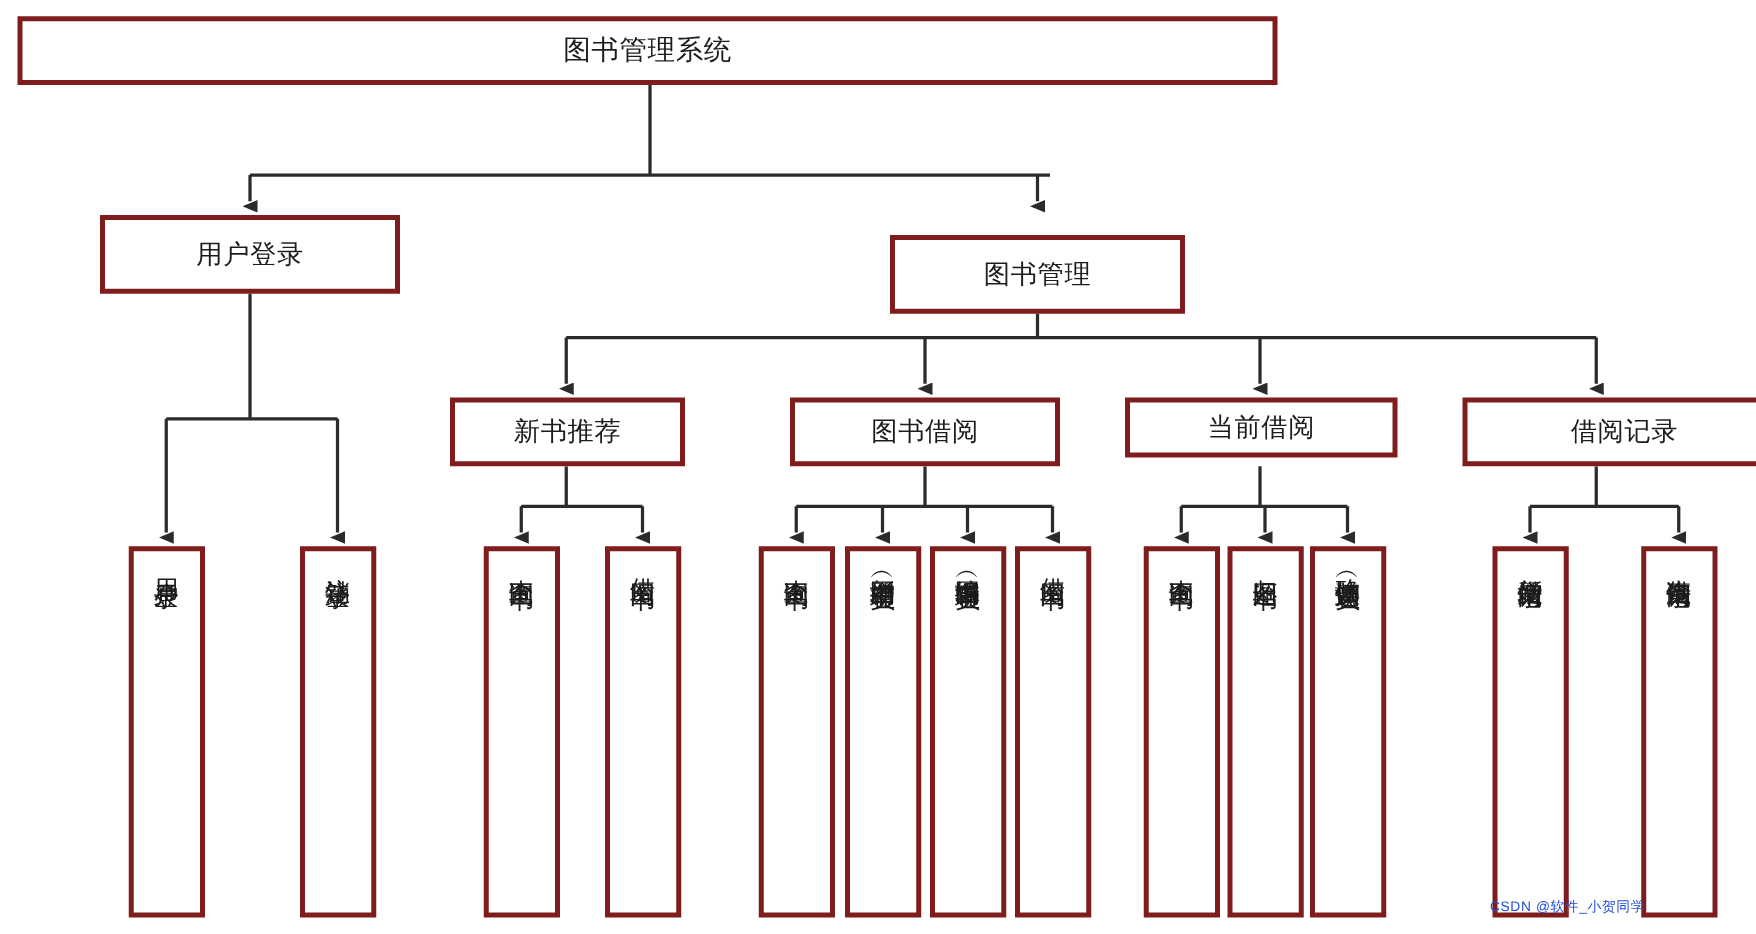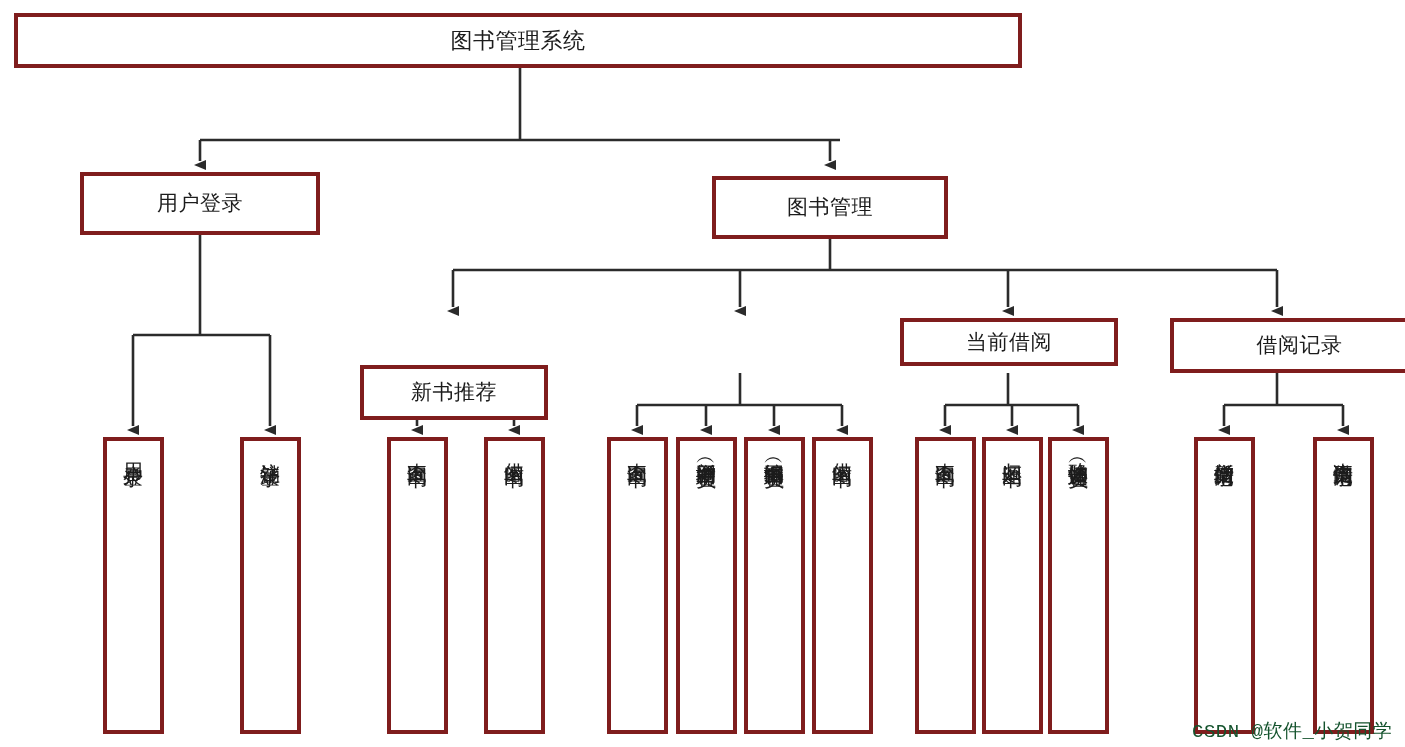--- a/index.html
+++ b/index.html
@@ -60,26 +60,26 @@
     font-size: 20px;
     line-height: 1.0;
     letter-spacing: 2px;
     white-space: pre;
   }
   .node.vert.tall .label {
     letter-spacing: 1px;
   }
   .watermark {
     position: absolute;
-    font-size: 19px;
-    color: #14532d;
+    font-size: 11px;
+    color: #1d4ed8;
     letter-spacing: 0.5px;
     white-space: nowrap;
     pointer-events: none;
-    font-family: Liberation Mono, monospace;
+    font-family: Liberation Sans, sans-serif;
   }
 </style>
 </head>
 <body>
 
 <div id="canvas">
 
   <svg id="wires" viewBox="0 0 1405 747" xmlns="http://www.w3.org/2000/svg">
     <defs>
       <marker id="arrow" markerWidth="10" markerHeight="12" refX="1" refY="6" orient="auto" markerUnits="userSpaceOnUse">
@@ -142,26 +142,29 @@
     </g>
   </svg>
 
   <div class="node root horiz" style="left: 14px; top: 13px; width: 1008px; height: 55px;">
     <span class="label">图书管理系统</span>
   </div>
 
   <div class="node horiz" style="left: 80px; top: 172px; width: 240px; height: 63px;">
     <span class="label">用户登录</span>
   </div>
-  <div class="node horiz" style="left: 712px; top: 176px; width: 236px; height: 63px;">
+  <div class="node horiz" style="left: 712px; top: 188px; width: 236px; height: 63px;">
     <span class="label">图书管理</span>
   </div>
 
-  <div class="node horiz" style="left: 360px; top: 318px; width: 188px; height: 55px; margin-top: 47px;">
+  <div class="node horiz" style="left: 360px; top: 318px; width: 188px; height: 55px;">
     <span class="label">新书推荐</span>
+  </div>
+  <div class="node horiz" style="left: 632px; top: 318px; width: 216px; height: 55px;">
+    <span class="label">图书借阅</span>
   </div>
   <div class="node horiz" style="left: 900px; top: 318px; width: 218px; height: 48px;">
     <span class="label">当前借阅</span>
   </div>
   <div class="node horiz" style="left: 1170px; top: 318px; width: 259px; height: 55px; justify-content: center;">
     <span class="label">借阅记录</span>
   </div>
 
   <div class="node vert" style="left: 103px; top: 437px; width: 61px; height: 297px;">
     <span class="label">用户登录</span>

